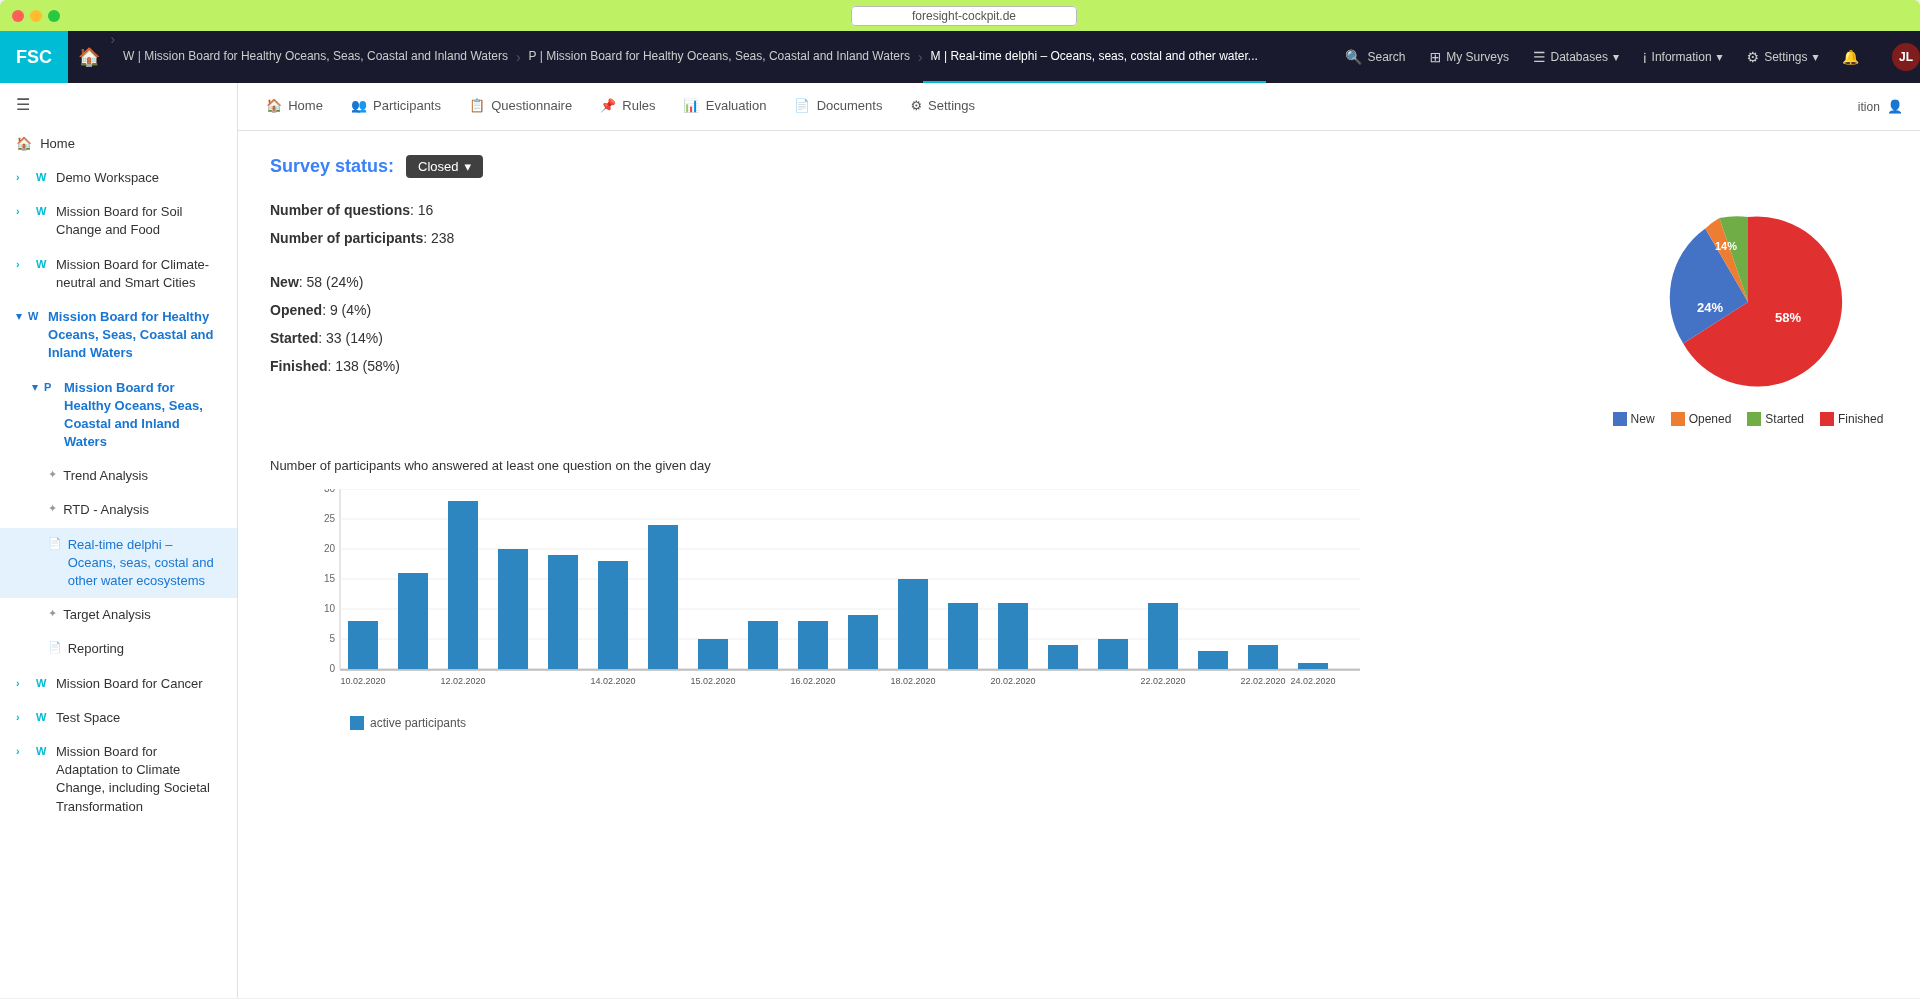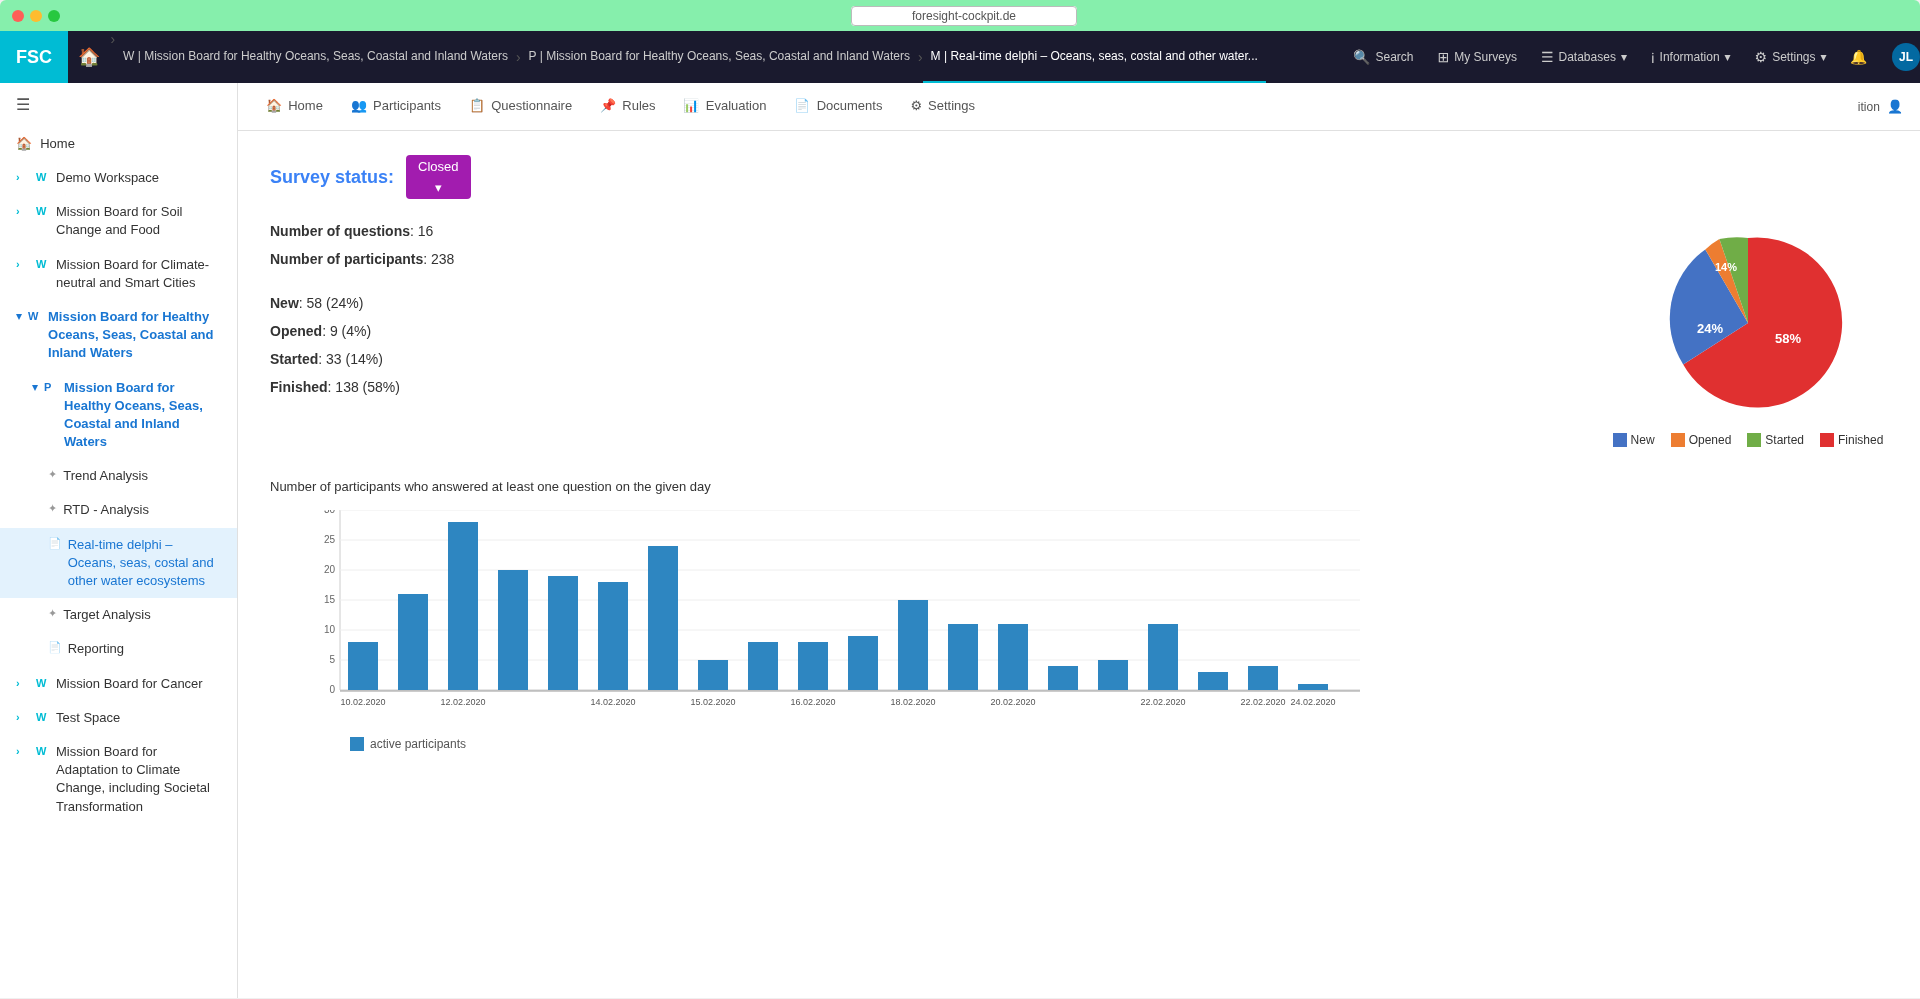--- a/index.html
+++ b/index.html
@@ -10,21 +10,21 @@
     .btn-max { background: #28c840; }
 
     
     .top-nav { background: #1a1a2e; display: flex; align-items: stretch; height: 52px; }
     .fsc-logo { background: #00bcd4; color: white; font-weight: bold; font-size: 18px; padding: 0 16px; display: flex; align-items: center; cursor: pointer; min-width: 60px; justify-content: center; }
     .nav-breadcrumb-item { color: #ccc; font-size: 12px; padding: 11px 8px; display: flex; align-items: center; gap: 4px; white-space: nowrap; border-bottom: 2px solid transparent; cursor: pointer; height: 100%; }
     .nav-breadcrumb-item.active { color: white; border-bottom-color: #00bcd4; }
     .nav-right { display: flex; align-items: center; gap: 0; }
     .nav-right-item { color: #ccc; font-size: 12px; padding: 0 12px; display: flex; align-items: center; gap: 5px; cursor: pointer; height: 100%; border: none; background: none; }
     .nav-right-item .icon { font-size: 14px; }
-    .avatar { width: 28px; height: 28px; border-radius: 50%; background: #0369a1; color: white; display: flex; align-items: center; justify-content: center; font-weight: bold; font-size: 12px; margin-left: 12px; }
+    .avatar { width: 28px; height: 28px; border-radius: 50%; background: #7f1d1d; color: white; display: flex; align-items: center; justify-content: center; font-weight: bold; font-size: 12px; margin-left: 20px; }
 
     
     .main-layout { display: flex; height: calc(100vh - 84px); background: white; }
 
     
     .sidebar { width: 238px; min-width: 238px; background: white; border-right: 1px solid #e0e0e0; overflow-y: auto; }
     .sidebar-toggle { padding: 12px 16px; cursor: pointer; font-size: 16px; color: #555; }
     .sidebar-item { padding: 8px 16px; cursor: pointer; display: flex; align-items: flex-start; gap: 6px; color: #333; font-size: 13px; line-height: 1.4; }
     .sidebar-item.active { background: #e3f2fd; color: #1976d2; font-weight: 500; }
     .sidebar-item.active-parent { color: #1976d2; font-weight: 500; }
@@ -40,21 +40,21 @@
 
     
     .sub-nav { display: flex; align-items: center; border-bottom: 1px solid #e0e0e0; background: white; padding: 0 16px; height: 48px; gap: 4px; }
     .sub-nav-item { padding: 0 12px; height: 100%; display: flex; align-items: center; gap: 6px; cursor: pointer; color: #555; font-size: 13px; border-bottom: 2px solid transparent; text-decoration: none; }
     .sub-nav-item .nav-icon { font-size: 13px; }
 
     
     .page-content { padding: 24px 32px; }
 
     .survey-status-row { display: flex; align-items: center; gap: 12px; margin-bottom: 24px; }
-    .status-badge { background: #a21caf; color: white; padding: 4px 12px; border-radius: 4px; font-size: 13px; cursor: pointer; display: flex; align-items: center; gap: 6px; flex-direction: column; }
+    .status-badge { background: #404040; color: white; padding: 4px 12px; border-radius: 4px; font-size: 13px; cursor: pointer; display: flex; align-items: center; gap: 6px; }
 
     .stats-chart-row { display: flex; gap: 40px; margin-bottom: 32px; }
     .stats-left { flex: 1; }
     .stat-row { margin-bottom: 12px; font-size: 14px; color: #333; }
     .stat-row strong { font-weight: 700; }
     .chart-right { width: 280px; display: flex; flex-direction: column; align-items: center; }
 
     
     .pie-container { position: relative; width: 200px; height: 200px; }
     .pie-legend { display: flex; gap: 16px; margin-top: 10px; flex-wrap: wrap; justify-content: center; }
@@ -62,21 +62,21 @@
     .legend-color { width: 14px; height: 14px; }
 
     
     .bar-chart-section { margin-top: 8px; }
     .bar-chart-title { font-size: 13px; color: #333; margin-bottom: 16px; }
 
   </style>
 </head>
 <body>
 
-<div style="background:#86efac; padding:8px 12px; display:flex; align-items:center; gap:6px; border-radius:6px 6px 0 0;">
+<div style="background:#bef264; padding:8px 12px; display:flex; align-items:center; gap:6px; border-radius:6px 6px 0 0;">
   <div class="window-btn btn-close"></div>
   <div class="window-btn btn-min"></div>
   <div class="window-btn btn-max"></div>
   <div style="flex:1; text-align:center;">
     <span style="background:white; border:1px solid #bbb; border-radius:4px; padding:2px 60px; font-size:12px; color:#555;">foresight-cockpit.de</span>
   </div>
   <div style="width:40px;"></div>
 </div>
 
 <div class="top-nav">

